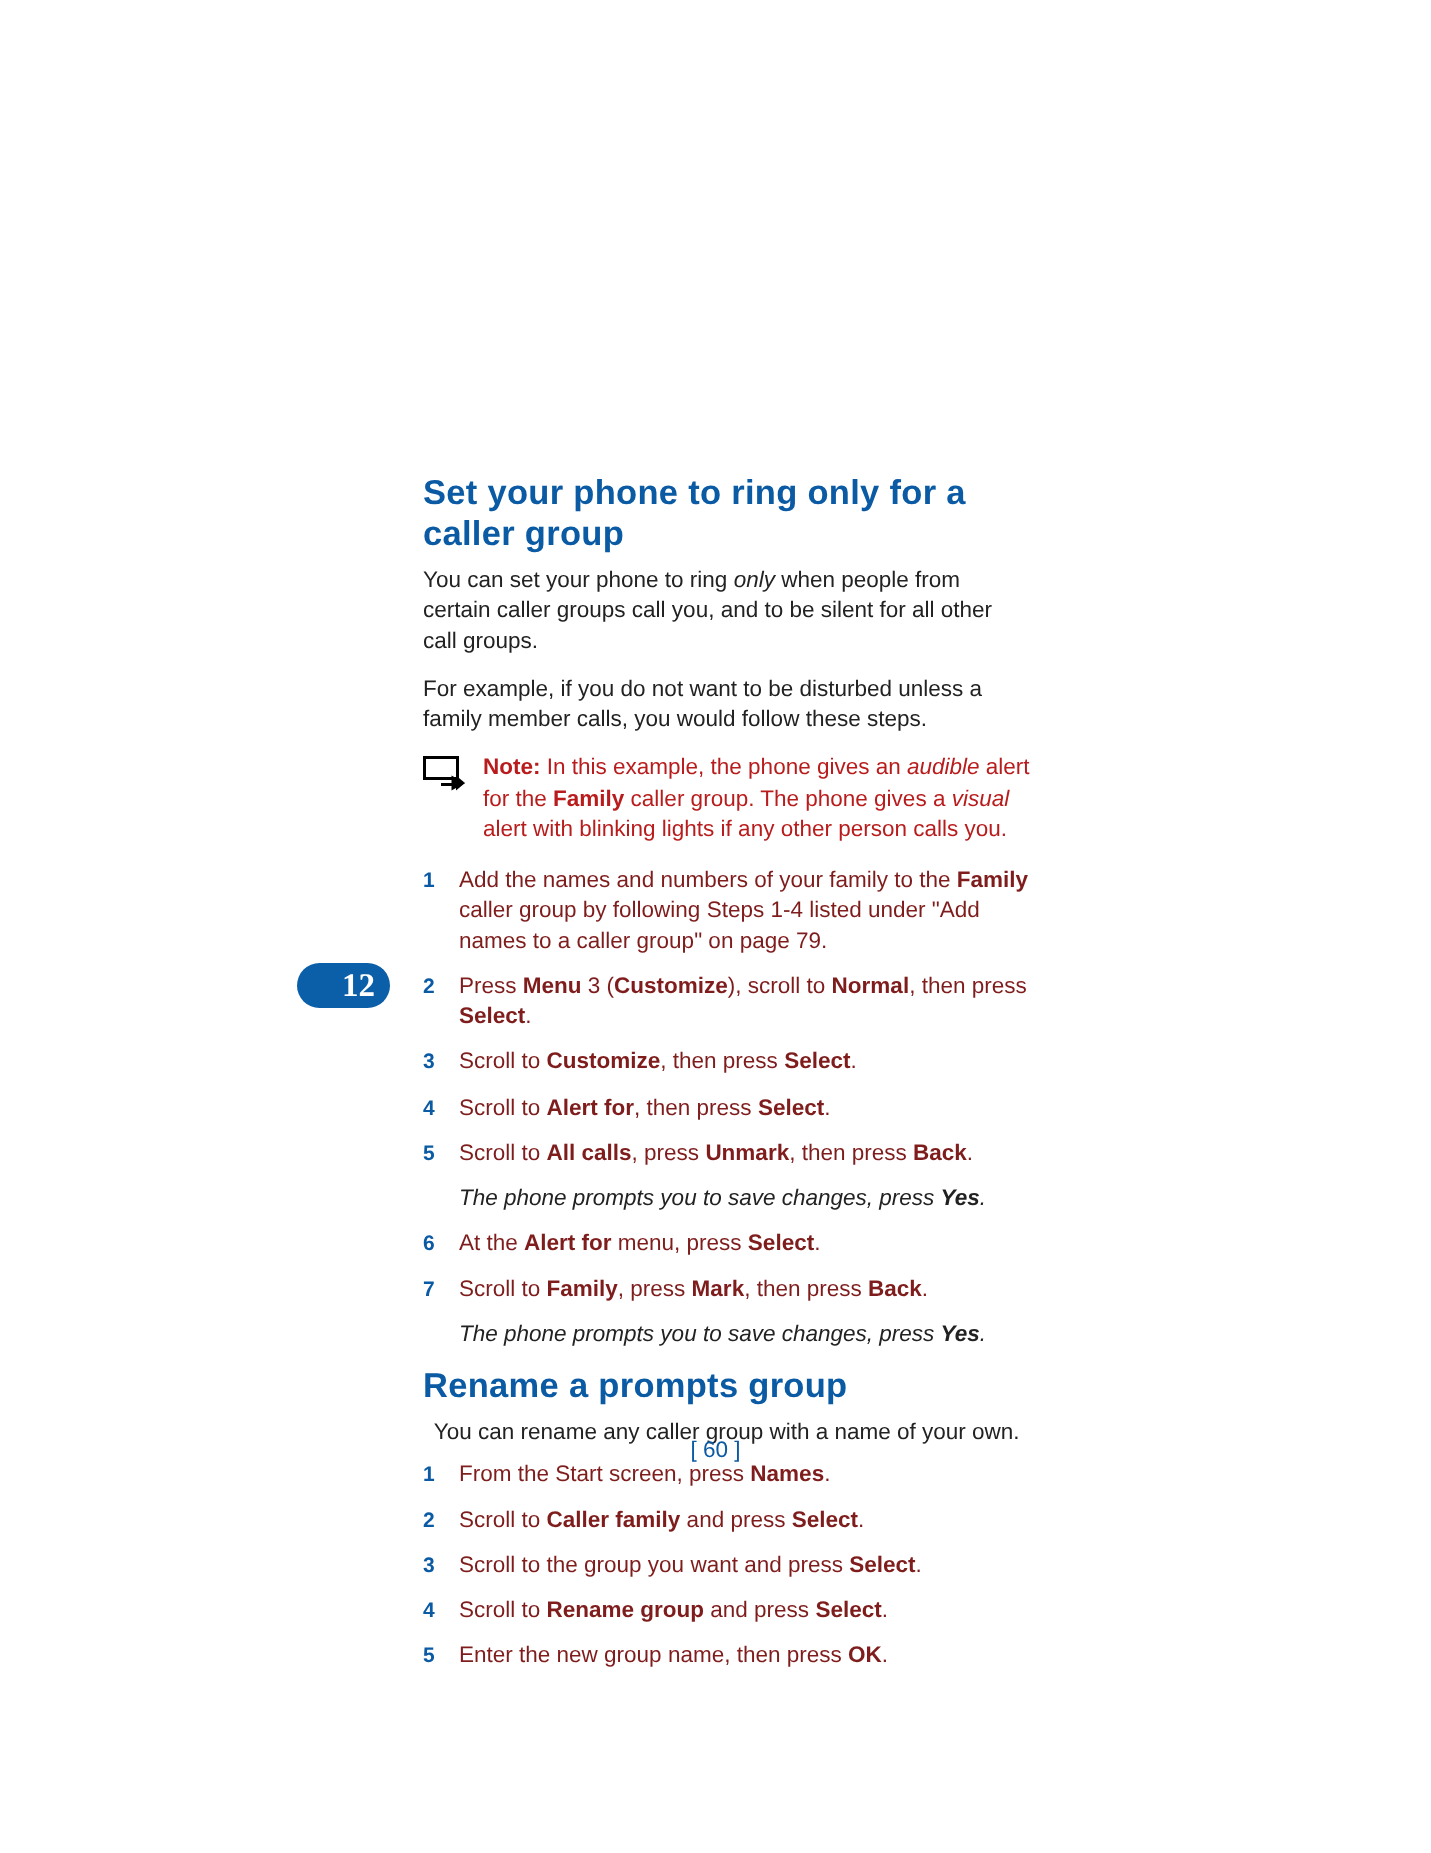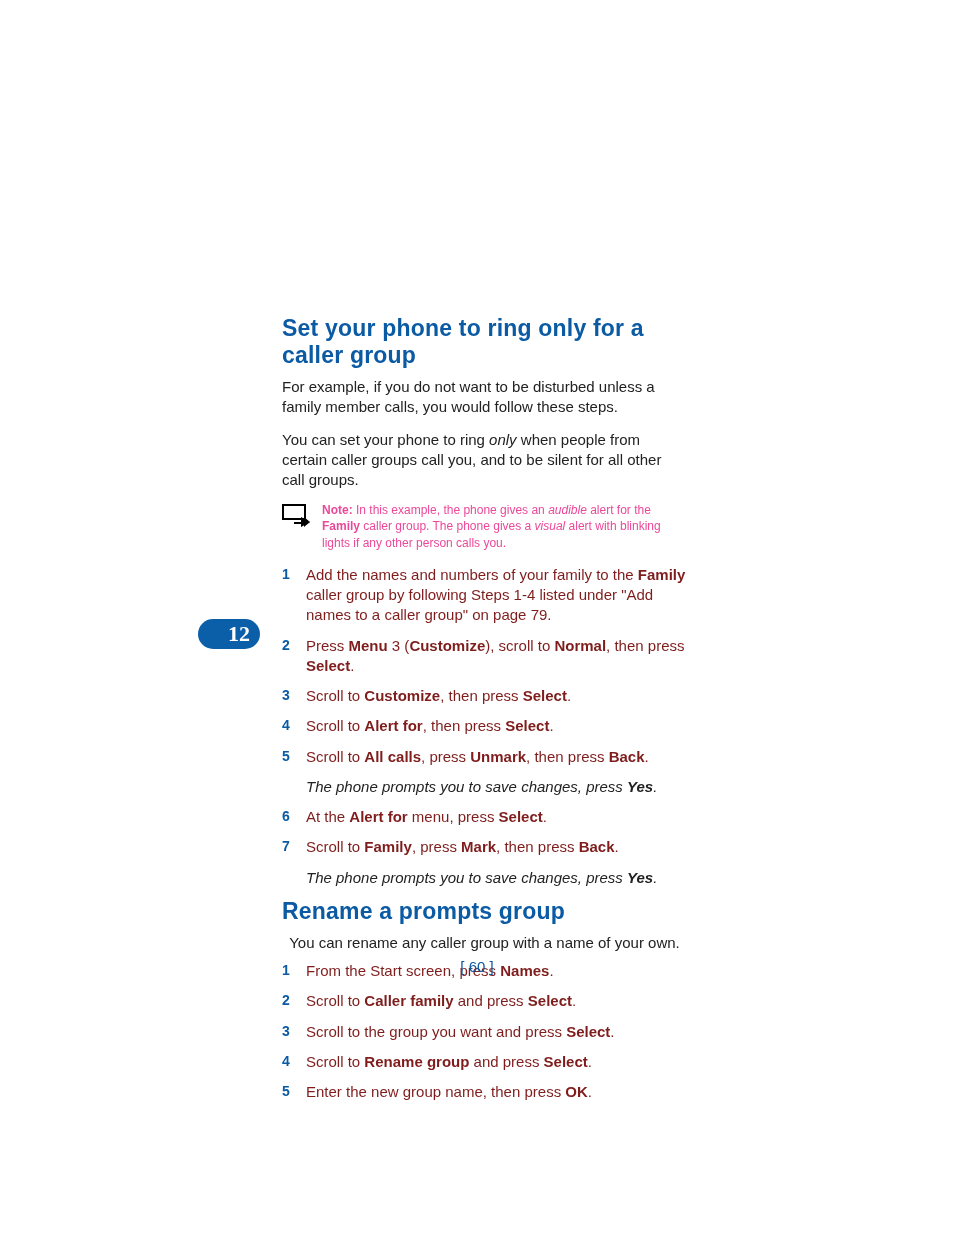--- a/index.html
+++ b/index.html
@@ -36,23 +36,23 @@
     align-items: flex-start;
     margin-bottom: 14px;
   }
   .note-icon {
     flex: 0 0 34px;
     margin-right: 6px;
     margin-top: 2px;
   }
   .note-text {
     flex: 1;
-    font-size: 12px;
-    line-height: 1.35;
-    color: #ec4899;
+    font-size: 15px;
+    line-height: 1.35;
+    color: #b91c1c;
   }
   .bold { font-weight: bold; }
   .italic { font-style: italic; }
   .step-list {
     list-style: none;
     counter-reset: none;
   }
   .step {
     display: flex;
     align-items: flex-start;
@@ -76,21 +76,21 @@
     margin-left: 24px;
     font-size: 15px;
     line-height: 1.35;
     margin-bottom: 10px;
     color: #222;
     font-style: italic;
   }
   .chapter-tab {
     position: absolute;
     left: 198px;
-    top: 619px;
+    top: 642px;
     width: 62px;
     height: 30px;
     background: #0b5ea8;
     border-radius: 15px;
     color: #fff;
     font-weight: bold;
     font-size: 22px;
     display: flex;
     align-items: center;
     justify-content: flex-end;
@@ -114,25 +114,25 @@
 <body>
 
 <div class="chapter-tab">
   <span>12</span>
 </div>
 
 <div class="content">
 
   <div class="section-title">Set your phone to ring only for a caller group</div>
 
-  <div class="para">For example, if you do not want to be disturbed unless a family member calls, you would follow these steps.</div>
-
   <div class="para">
     <span>You can set your phone to ring </span><span class="italic">only</span><span> when people from certain caller groups call you, and to be silent for all other call groups.</span>
   </div>
+
+  <div class="para">For example, if you do not want to be disturbed unless a family member calls, you would follow these steps.</div>
 
   <div class="note-row">
     <div class="note-icon">
       <svg width="30" height="24" viewBox="0 0 30 24">
         <rect x="1" y="1" width="22" height="14" fill="none" stroke="#000" stroke-width="2"></rect>
         <path d="M12 18 L28 18 L22 23 L22 20 L12 20 Z M22 13 L22 16 L28 18 L22 13 Z" fill="#000"></path>
         <path d="M19 13 L28 18 L19 23 Z" fill="#000"></path>
       </svg>
     </div>
     <div class="note-text">

